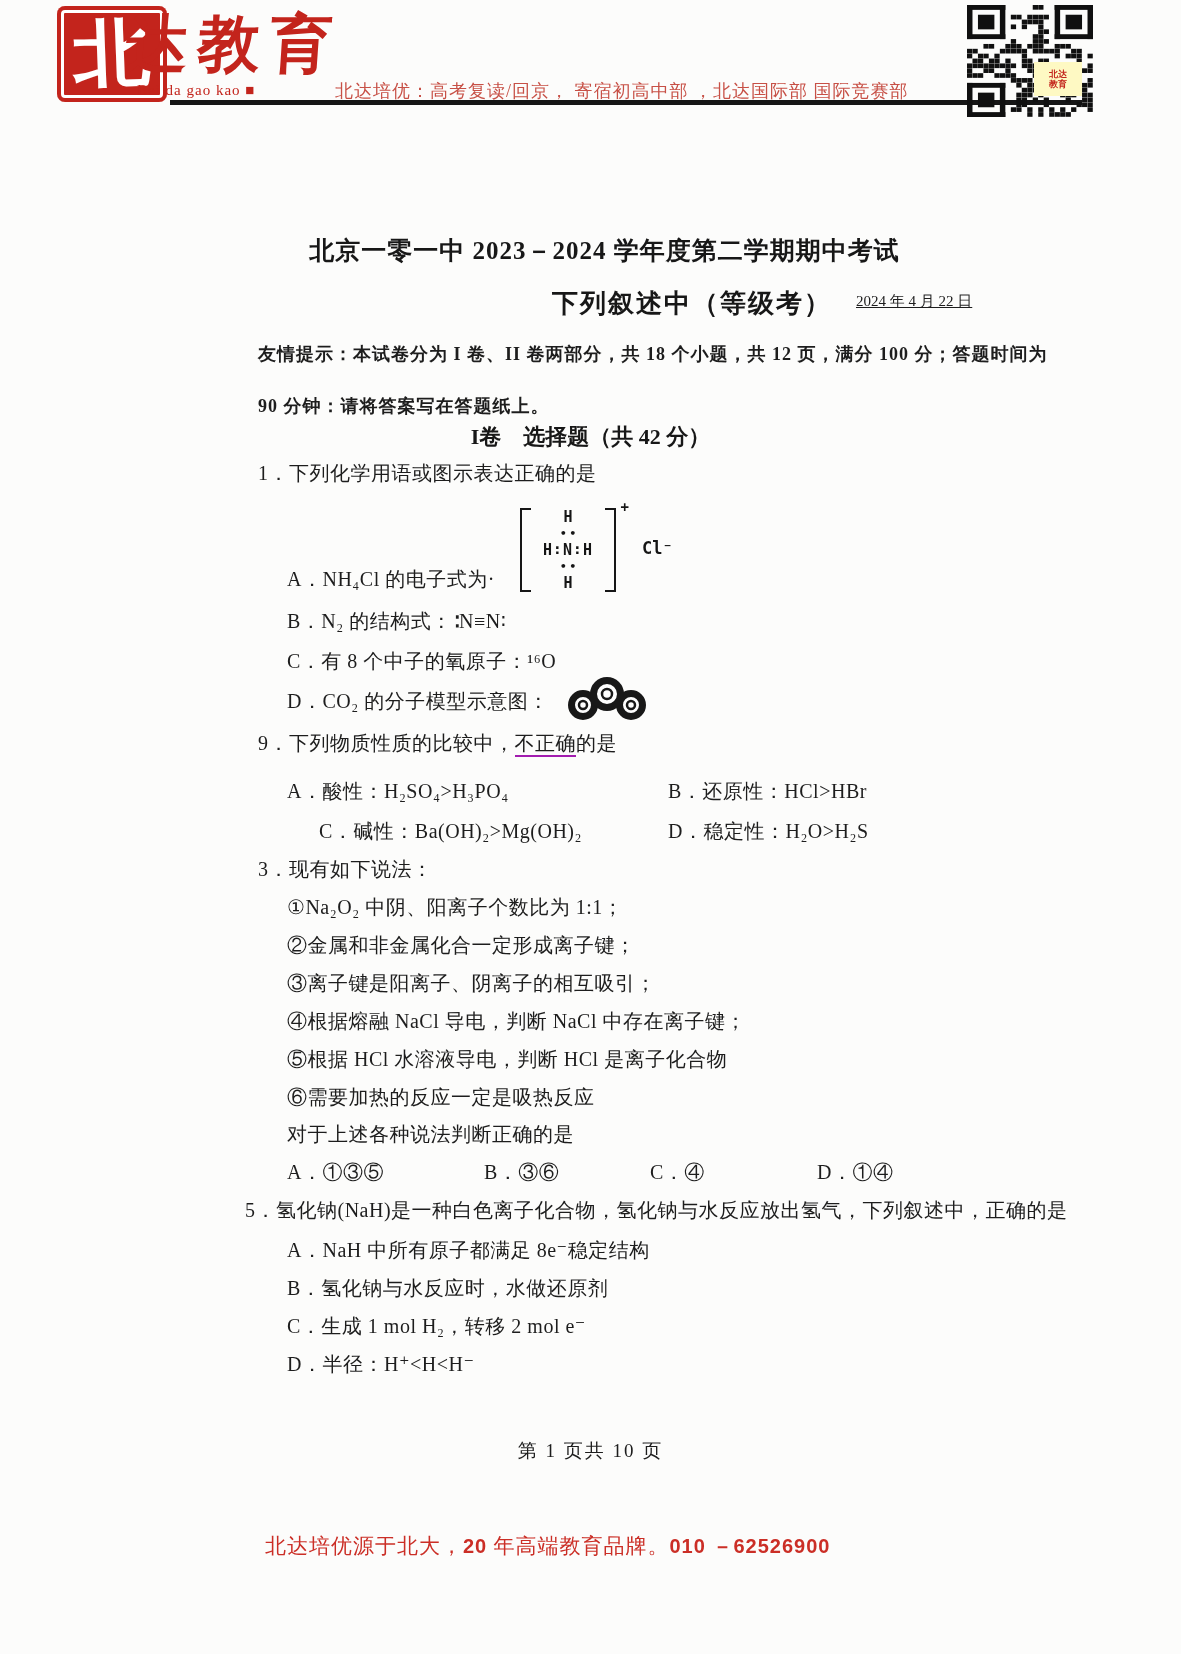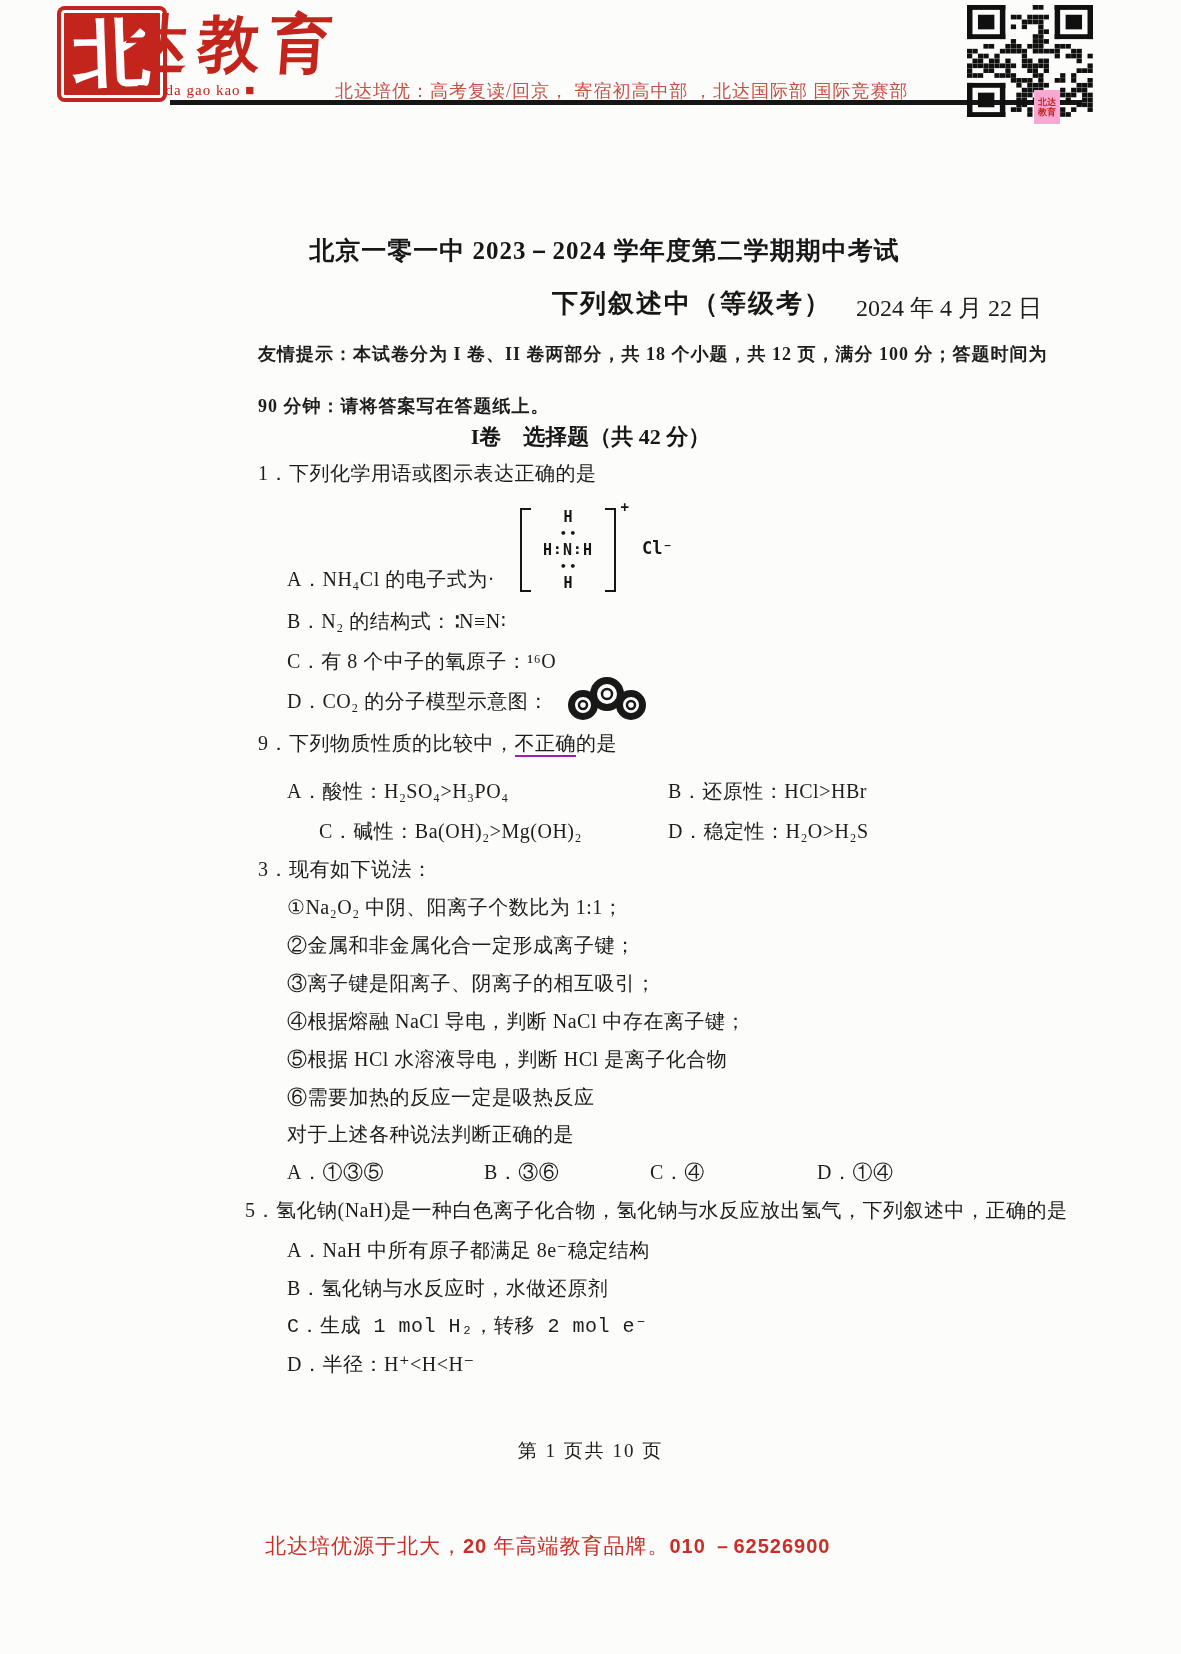--- a/index.html
+++ b/index.html
@@ -15,23 +15,23 @@
         box-shadow:inset 0 0 0 4px #c3241c, inset 0 0 0 7px #fff;
         display:flex;align-items:center;justify-content:center;}
   .seal span{color:#fff;font-size:72px;font-weight:bold;font-family:"Liberation Serif",serif;
         transform:scaleX(1.08) rotate(-2deg);line-height:1;}
   .logo-script{left:126px;top:0px;font-size:62px;font-weight:bold;color:#c3241c;
         letter-spacing:10px;font-family:"Liberation Serif",serif;transform:skewX(-4deg);line-height:88px;}
   .logo-caption{left:137px;top:82px;font-size:15px;color:#c3241c;letter-spacing:1px;}
   .hdr-banner{left:335px;top:79px;font-size:18px;color:#c75046;letter-spacing:1px;}
   .hdr-rule{left:170px;top:100px;width:912px;height:5px;background:#161616;}
   .qr-box{left:967px;top:5px;width:126px;height:112px;}
-  .qr-label{left:1034px;top:62px;width:26px;height:34px;background:#f9a8d4;
+  .qr-label{left:1034px;top:62px;width:48px;height:34px;background:#fef9c3;
         display:flex;flex-direction:column;align-items:center;justify-content:center;
-        font-size:9px;line-height:10px;color:#c3241c;font-weight:bold;margin-top:28px;}
+        font-size:9px;line-height:10px;color:#c3241c;font-weight:bold;}
 
   
   .ef{left:520px;top:508px;width:96px;height:84px;}
   .brk{position:absolute;top:0;bottom:0;width:9px;}
   .brk-l{left:0;border-left:2.5px solid #161616;border-top:2.5px solid #161616;border-bottom:2.5px solid #161616;}
   .brk-r{right:0;border-right:2.5px solid #161616;border-top:2.5px solid #161616;border-bottom:2.5px solid #161616;}
   .ef-stack{position:absolute;left:10px;right:10px;top:2px;bottom:2px;display:flex;flex-direction:column;
         align-items:center;justify-content:space-between;
         font-family:"DejaVu Sans Mono",monospace;font-weight:bold;color:#151515;}
   .ef-h{font-size:15px;line-height:14px;}
@@ -241,21 +241,21 @@
     <rect x="32.869565217391305" y="77.91304347826087" width="5.478260869565218" height="34.08695652173913" fill="#101010"></rect>
     <rect x="10.956521739130435" y="87.65217391304348" width="16.434782608695652" height="14.608695652173914" fill="#101010"></rect>
   </svg>
 <div class="abs qr-label">
   <span>北达</span>
   <span>教育</span>
 </div>
 
 <div class="abs center bold" style="top:234px;font-size:25px;color:#171717;letter-spacing:1px;margin-left:28px;">北京一零一中 2023－2024 学年度第二学期期中考试</div>
 <div class="abs bold" style="left:552px;top:286px;font-size:26px;color:#171717;letter-spacing:2px;">下列叙述中（等级考）</div>
-<div class="abs" style="left:856px;top:292px;font-size:24px;color:#1d1d1d;">2024 年 4 月 22 日</div>
+<div class="abs" style="left:856px;top:292px;font-size:15px;color:#1d1d1d;text-decoration:underline;">2024 年 4 月 22 日</div>
 
 <div class="abs bold" style="left:258px;top:342px;font-size:18px;color:#1d1d1d;letter-spacing:1px;">友情提示：本试卷分为 I 卷、II 卷两部分，共 18 个小题，共 12 页，满分 100 分；答题时间为</div>
 <div class="abs bold" style="left:258px;top:394px;font-size:18px;color:#1d1d1d;letter-spacing:1px;">90 分钟：请将答案写在答题纸上。</div>
 
 <div class="abs center bold" style="top:422px;font-size:22px;color:#171717;">I卷　选择题（共 42 分）</div>
 
 <div class="abs line" style="left:258px;top:462px;">1．下列化学用语或图示表达正确的是</div>
 
 <div class="abs ef">
   <span class="brk brk-l"></span>
@@ -302,20 +302,20 @@
 <div class="abs line" style="left:287px;top:1086px;">⑥需要加热的反应一定是吸热反应</div>
 <div class="abs line" style="left:287px;top:1123px;">对于上述各种说法判断正确的是</div>
 <div class="abs line" style="left:287px;top:1161px;">A．①③⑤</div>
 <div class="abs line" style="left:484px;top:1161px;">B．③⑥</div>
 <div class="abs line" style="left:650px;top:1161px;">C．④</div>
 <div class="abs line" style="left:817px;top:1161px;">D．①④</div>
 
 <div class="abs line" style="left:245px;top:1199px;">5．氢化钠(NaH)是一种白色离子化合物，氢化钠与水反应放出氢气，下列叙述中，正确的是</div>
 <div class="abs line" style="left:287px;top:1239px;">A．NaH 中所有原子都满足 8e⁻稳定结构</div>
 <div class="abs line" style="left:287px;top:1277px;">B．氢化钠与水反应时，水做还原剂</div>
-<div class="abs line" style="left:287px;top:1315px;font-family:Liberation Mono, monospace;">C．生成 1 mol H₂，转移 2 mol e⁻</div>
+<div class="abs line" style="left:287px;top:1315px;">C．生成 1 mol H₂，转移 2 mol e⁻</div>
 <div class="abs line" style="left:287px;top:1353px;">D．半径：H⁺&lt;H&lt;H⁻</div>
 
 <div class="abs page-footer">第 1 页共 10 页</div>
 
 <div class="abs red-footer">
   <span>北达培优源于北大，</span><b>20</b><span> 年高端教育品牌。</span><b>010 －62526900</b>
 </div>
 
 </body></html>

